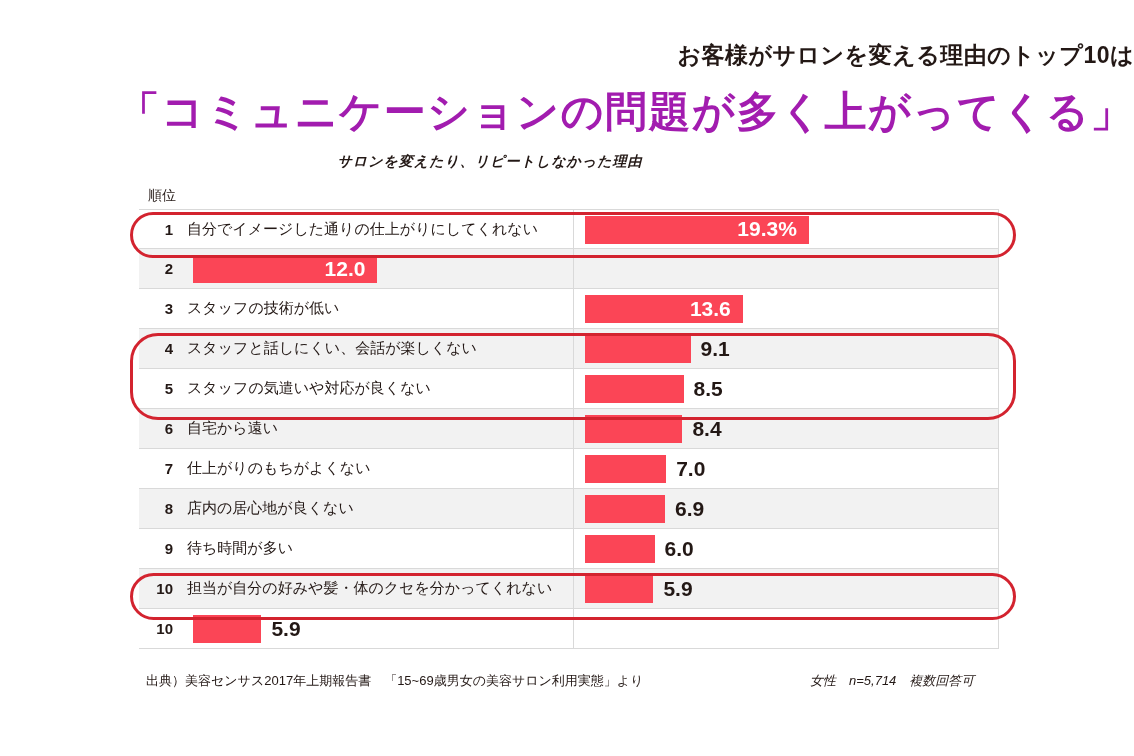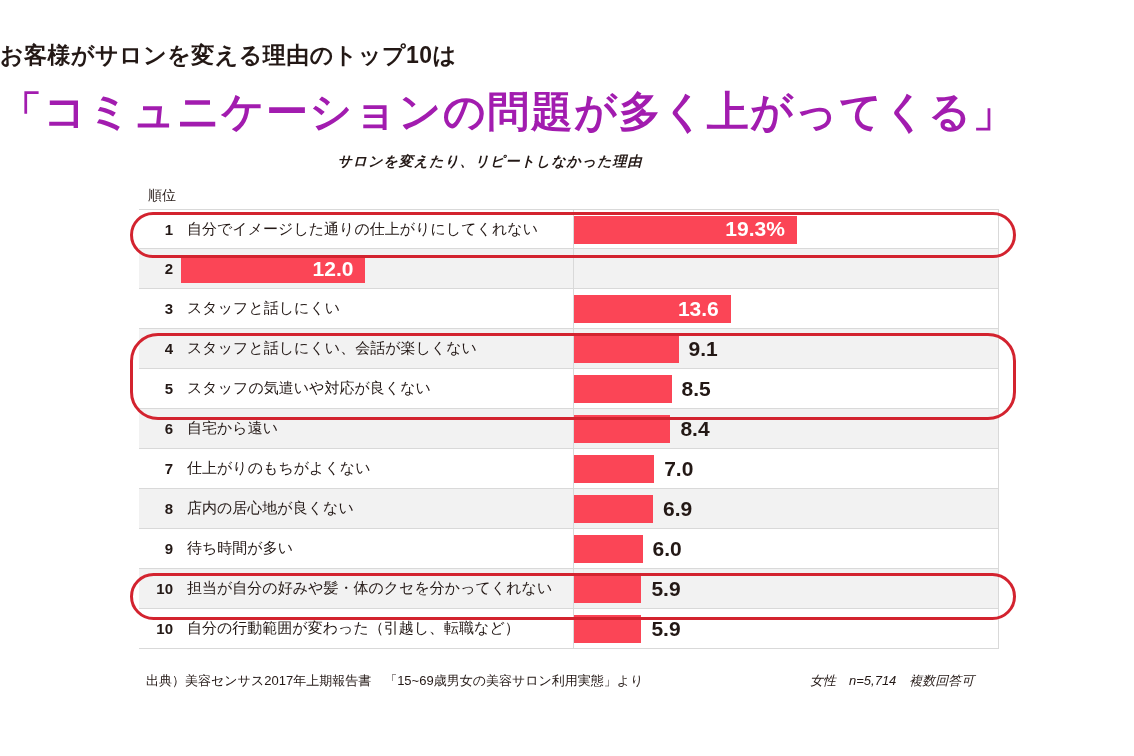--- a/index.html
+++ b/index.html
@@ -15,21 +15,21 @@
     color: #231815;
     overflow: hidden;
   }
 
   
   .title-block {
     position: absolute;
     top: 40px;
     left: 0;
     width: 1134px;
-    text-align: left;
+    text-align: right;
   }
   .title-line1 {
     font-size: 23px;
     font-weight: bold;
     color: #231815;
     letter-spacing: 0.5px;
     line-height: 1.35;
   }
   .title-line2 {
     font-size: 42px;
@@ -100,20 +100,21 @@
     color: #231815;
     padding-left: 6px;
     box-sizing: border-box;
     white-space: nowrap;
     overflow: hidden;
   }
   .bar-zone {
     position: relative;
     flex: 1 1 auto;
     height: 100%;
+    margin-left: 12px;
   }
   .bar {
     position: absolute;
     left: 0;
     top: 6px;
     height: 28px;
     background: #fb4556;
   }
   .value {
     position: absolute;
@@ -202,21 +203,21 @@
       <div class="rank">2</div>
       <div class="bar-zone">
         <div class="bar" style="width: 184.44px; background: rgb(251, 69, 86);"></div>
         <div class="value inside" style="left: 172.44px; transform: translate(-100%, -50%);">12.0</div>
       </div>
       <div class="axis-line"></div>
       <div class="right-edge"></div>
     </div>
     <div class="row">
       <div class="rank">3</div>
-      <div class="reason">スタッフと話しにくい</div>
+      <div class="reason">スタッフの技術が低い</div>
       <div class="bar-zone">
         <div class="bar" style="width: 157.76px; background: rgb(251, 69, 86);"></div>
         <div class="value inside" style="left: 145.76px; transform: translate(-100%, -50%);">13.6</div>
       </div>
       <div class="axis-line"></div>
       <div class="right-edge"></div>
     </div>
     <div class="row shaded">
       <div class="rank">4</div>
       <div class="reason">スタッフと話しにくい、会話が楽しくない</div>
@@ -282,21 +283,20 @@
       <div class="reason">担当が自分の好みや髪・体のクセを分かってくれない</div>
       <div class="bar-zone">
         <div class="bar" style="width: 68.44px; background: rgb(251, 69, 86);"></div>
         <div class="value" style="left: 78.44px;">5.9</div>
       </div>
       <div class="axis-line"></div>
       <div class="right-edge"></div>
     </div>
     <div class="row">
       <div class="rank">10</div>
-      <div class="reason">自分の行動範囲が変わった（引越し、転職など）</div>
       <div class="bar-zone">
         <div class="bar" style="width: 68.44px; background: rgb(251, 69, 86);"></div>
         <div class="value" style="left: 78.44px;">5.9</div>
       </div>
       <div class="axis-line"></div>
       <div class="right-edge"></div>
     </div>
   </div>
 
 <div class="oval" id="oval-1"></div>

